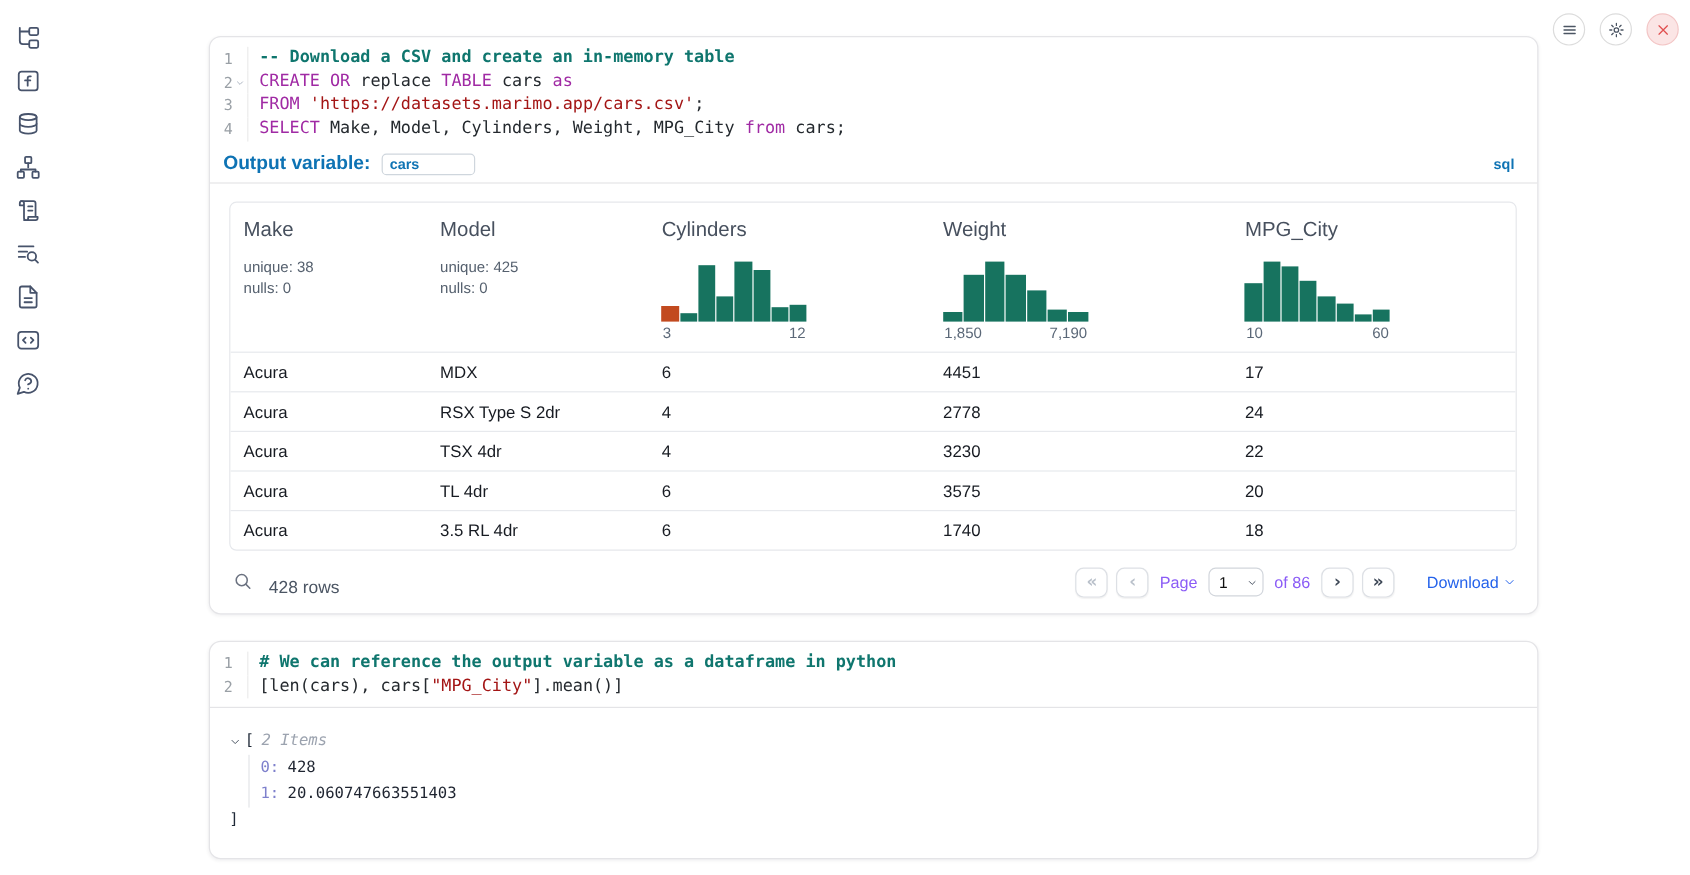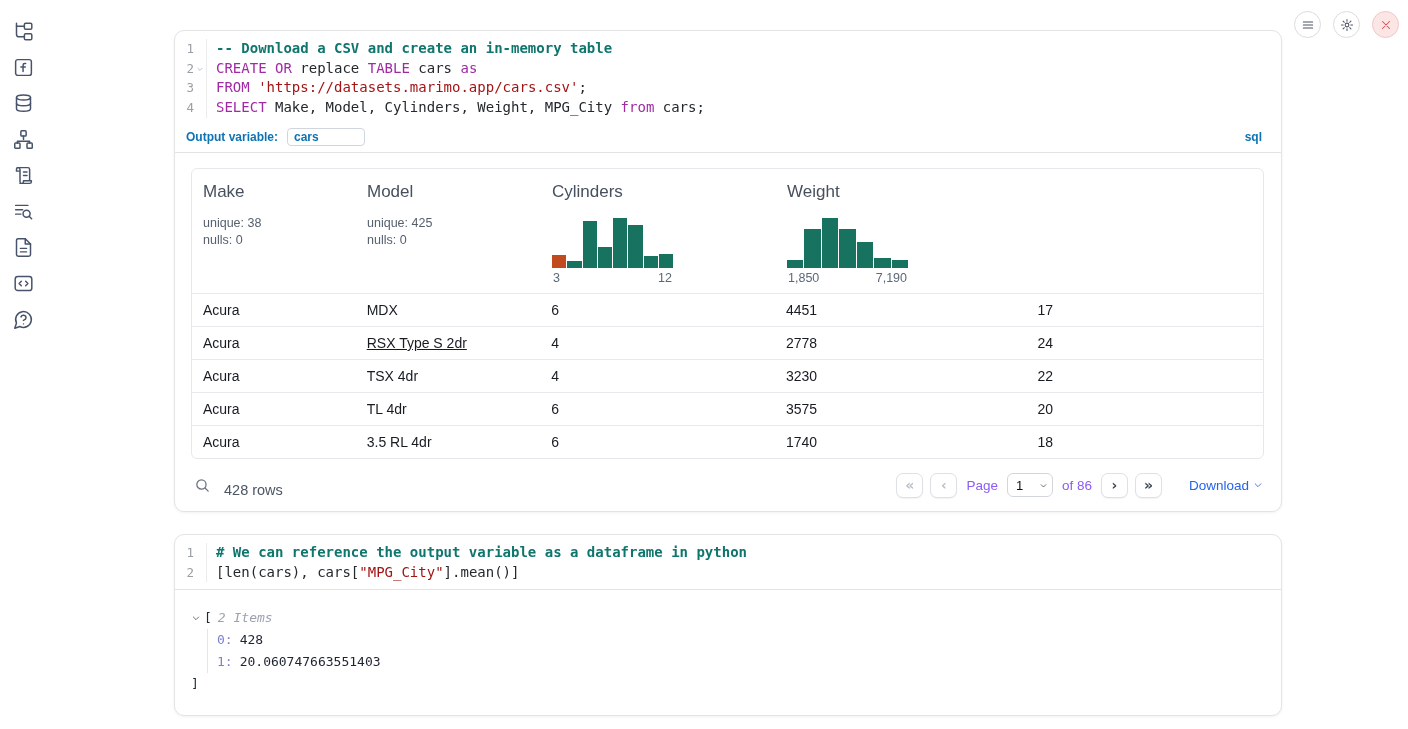--- a/index.html
+++ b/index.html
@@ -33,21 +33,21 @@
   .fold svg { width:8px; height:8px; stroke:currentColor; fill:none; stroke-width:2; }
   .code-text { padding-left:9px; white-space:pre; color:#24292e; }
   .tok-kw { color:#a02aa4; }
   .tok-cm { color:#0f766e;font-weight:bold; }
   .tok-str { color:#a31515; }
   .tok-pl { color:#24292e; }
   .divider-bottom { border-bottom:1px solid #e4e4e7; }
 
   
   .outvar { display:flex; align-items:center; height:28px; padding:0 19px 2px 11px; border-bottom:1px solid #e4e4e7; }
-  .outvar-label { font-size:12px; font-weight:bold; color:#0e73b4; }
+  .outvar-label { font-size:16px; font-weight:bold; color:#0e73b4; }
   .outvar-input { margin-left:9px; width:78px; height:18px; border:1px solid #cfd6dd; border-radius:4px;
                   padding:0 6px; font-family:"Liberation Sans",sans-serif; font-size:12px; font-weight:bold; color:#0e73b4; outline:none; }
   .outvar-lang { margin-left:auto; font-size:12px; font-weight:bold; color:#0e73b4; }
 
   
   .output-section { padding:15px 17px 13px 16px; }
   .dtable { border:1px solid #e6e8ec; border-radius:6px; overflow:hidden; }
   .thead { display:flex; padding:13px 0 8px; }
   .thcell { padding-left:11px; }
   .col-name { font-size:17px; color:#47505e; }
@@ -266,32 +266,51 @@
                   <div class="hbar" style="height: 26px;"></div>
                   <div class="hbar" style="height: 10px;"></div>
                   <div class="hbar" style="height: 8px;"></div>
                 </div>
                 <div class="hist-labels">
                   <span>1,850</span>
                   <span>7,190</span>
                 </div>
               </div>
             </div>
+            <div class="thcell" style="width: 237px;">
+              <div class="col-name">MPG_City</div>
+              <div class="hist">
+                <div class="hist-bars">
+                  <div class="hbar" style="height: 32px;"></div>
+                  <div class="hbar" style="height: 50px;"></div>
+                  <div class="hbar" style="height: 46px;"></div>
+                  <div class="hbar" style="height: 34px;"></div>
+                  <div class="hbar" style="height: 21px;"></div>
+                  <div class="hbar" style="height: 15px;"></div>
+                  <div class="hbar" style="height: 6px;"></div>
+                  <div class="hbar" style="height: 10px;"></div>
+                </div>
+                <div class="hist-labels">
+                  <span>10</span>
+                  <span>60</span>
+                </div>
+              </div>
+            </div>
           </div>
         <div id="tbody">
             <div class="trow">
               <div class="tcell" style="width: 164px;">Acura</div>
               <div class="tcell" style="width: 185px;">MDX</div>
               <div class="tcell" style="width: 235px;">6</div>
               <div class="tcell" style="width: 252px;">4451</div>
               <div class="tcell" style="width: 237px;">17</div>
             </div>
             <div class="trow">
               <div class="tcell" style="width: 164px;">Acura</div>
-              <div class="tcell" style="width: 185px; text-decoration: underline;">RSX Type S 2dr</div>
+              <div class="tcell" style="width: 185px;">RSX Type S 2dr</div>
               <div class="tcell" style="width: 235px;">4</div>
               <div class="tcell" style="width: 252px;">2778</div>
               <div class="tcell" style="width: 237px;">24</div>
             </div>
             <div class="trow">
               <div class="tcell" style="width: 164px;">Acura</div>
               <div class="tcell" style="width: 185px;">TSX 4dr</div>
               <div class="tcell" style="width: 235px;">4</div>
               <div class="tcell" style="width: 252px;">3230</div>
               <div class="tcell" style="width: 237px;">22</div>

